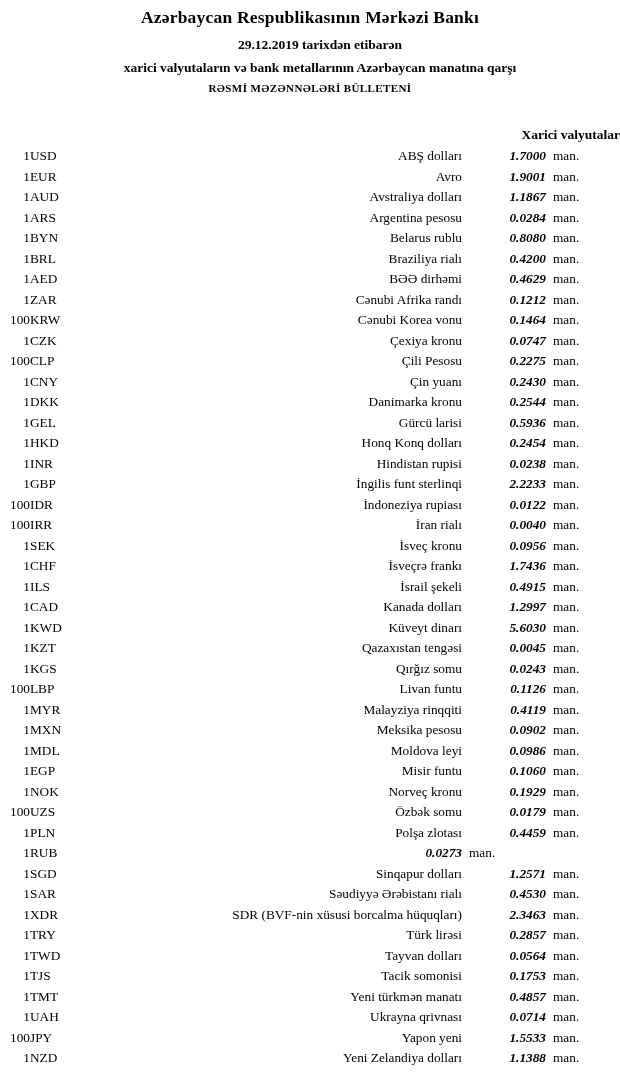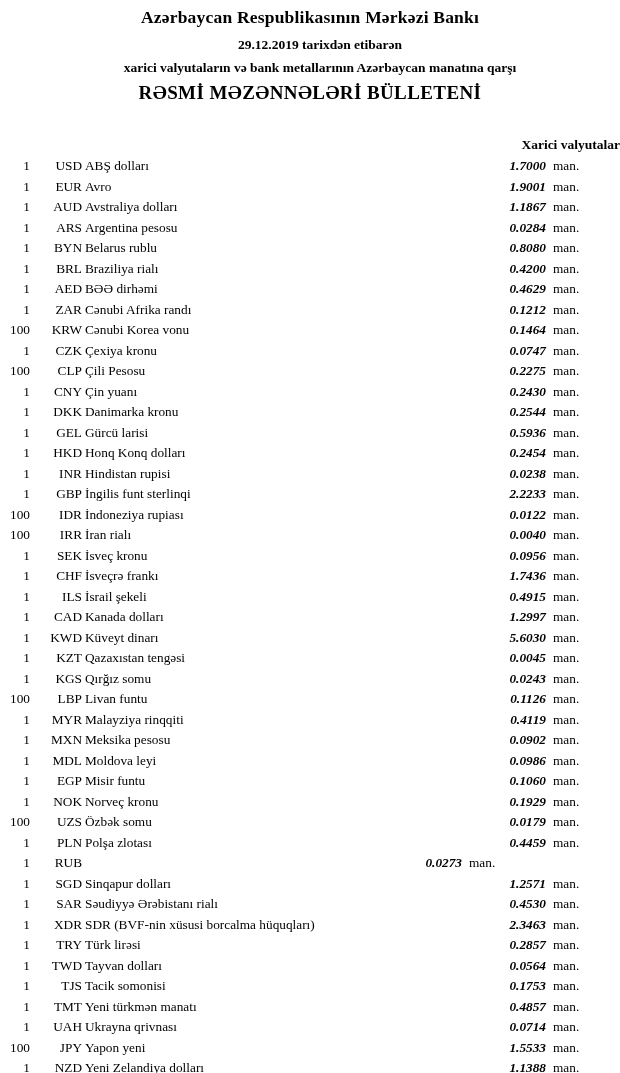--- a/index.html
+++ b/index.html
@@ -21,21 +21,21 @@
       margin-bottom: 9px;
       letter-spacing: 0.2px;
     }
     .hdr-line {
       font-size: 13.5px;
       font-weight: bold;
       margin-bottom: 6.5px;
       padding-left: 20px;
     }
     .bulletin-title {
-      font-size: 19px;
+      font-size: 11px;
       font-weight: bold;
       letter-spacing: 0.4px;
       margin-top: 1px;
     }
     .section-title {
       text-align: right;
       font-size: 13.5px;
       font-weight: bold;
       margin-top: 33px;
       margin-bottom: 3px;
@@ -46,22 +46,22 @@
     }
     .rate-row {
       display: grid;
       grid-template-columns: 30px 52px 1fr 84px 40px;
       align-items: baseline;
       height: 20.5px;
       line-height: 20.5px;
       font-size: 13.3px;
     }
     .cell-qty  { text-align: right; }
-    .cell-code { text-align: right; }
-    .cell-name { text-align: left; padding-left: 3px; }
+    .cell-code { text-align: left; }
+    .cell-name { text-align: right; padding-left: 3px; }
     .cell-rate { text-align: right; font-weight: bold; font-style: italic; }
     .cell-unit { text-align: left; padding-left: 7px; }
   </style>
 </head>
 <body>
 
 <div class="doc-header">
   <div class="bank-name">Azərbaycan Respublikasının Mərkəzi Bankı</div>
   <div class="hdr-line">29.12.2019 tarixdən etibarən</div>
   <div class="hdr-line">xarici valyutaların və bank metallarının Azərbaycan manatına qarşı</div>

